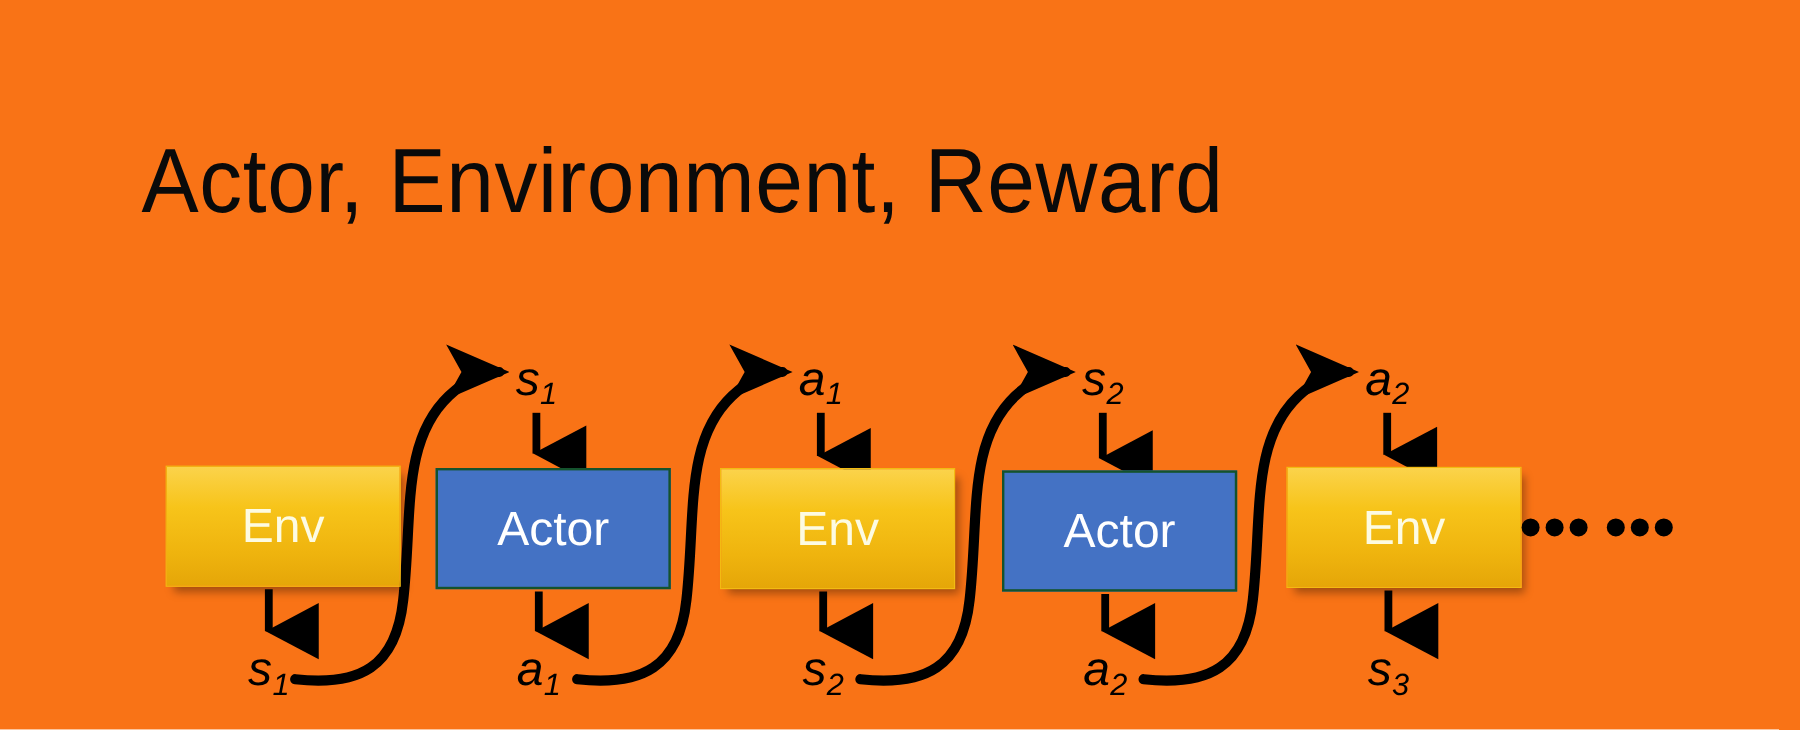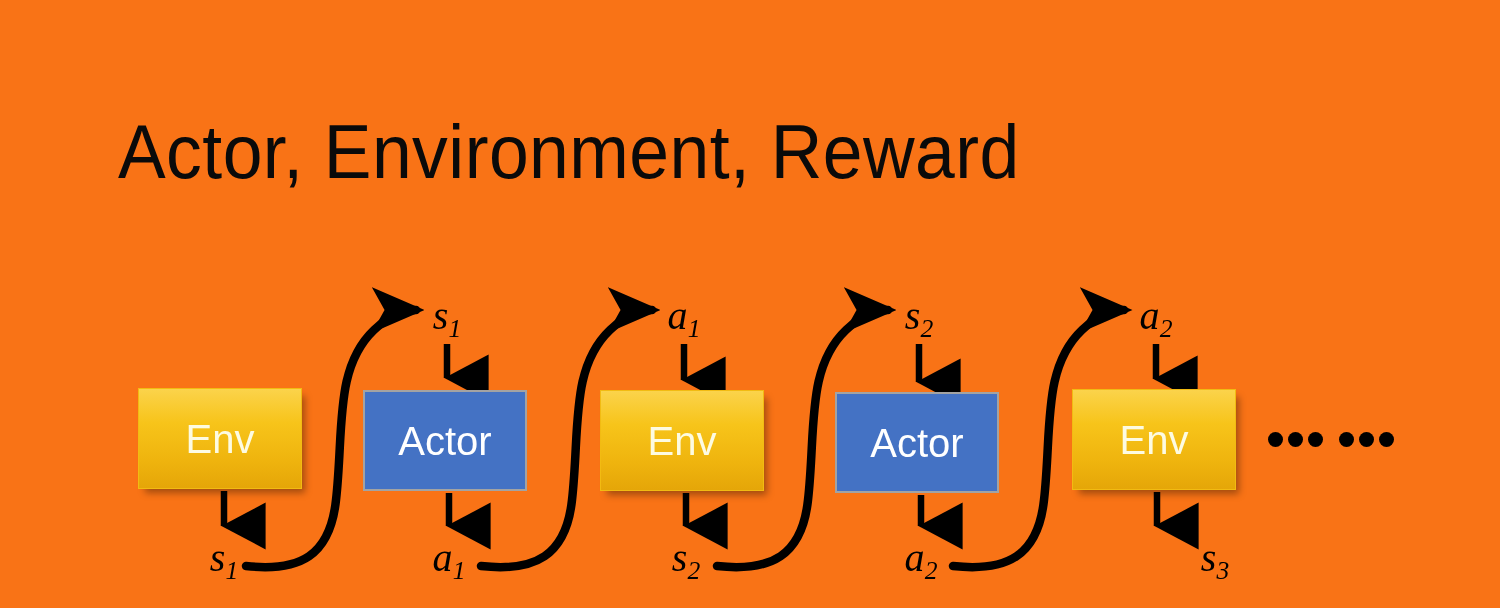--- a/index.html
+++ b/index.html
@@ -48,48 +48,48 @@
     left: 0;
     top: 0;
     width: 1500px;
     height: 608px;
     pointer-events: none;
   }
 
   
   .node-box {
     position: absolute;
-    width: 164px;
+    width: 196px;
     height: 101px;
     box-sizing: border-box;
     display: flex;
     align-items: center;
     justify-content: center;
     font-family: "Liberation Sans", sans-serif;
     font-size: 40px;
     font-weight: 400;
     line-height: 1;
     user-select: none;
   }
   .node-box.env {
     background: linear-gradient(180deg, #fbd34b 0%, #f7c41a 34%, #efb40e 72%, #e5a608 100%);
     color: #fdfbe2;
     border: 1px solid #f2bb12;
     box-shadow: 5px 6px 7px -2px rgba(0,0,0,0.34);
   }
   .node-box.actor {
     background: #4472c4;
     color: #ffffff;
-    border: 2px solid #a3a3a3;
+    border: 2px solid #14532d;
   }
 
   
   .math-label {
     position: absolute;
-    font-family: Liberation Serif, serif;
+    font-family: Liberation Sans, sans-serif;
     font-style: italic;
     font-size: 40px;
     color: #000000;
     line-height: 1;
     white-space: nowrap;
     user-select: none;
   }
   .math-label .sub {
     font-size: 0.64em;
     font-style: italic;
@@ -178,21 +178,21 @@
 
     <div class="math-label" style="left:447px; top:296px; transform:translateX(-50%);"><span>s</span><span class="sub">1</span></div>
     <div class="math-label" style="left:684px; top:296px; transform:translateX(-50%);"><span>a</span><span class="sub">1</span></div>
     <div class="math-label" style="left:919px; top:296px; transform:translateX(-50%);"><span>s</span><span class="sub">2</span></div>
     <div class="math-label" style="left:1156px; top:296px; transform:translateX(-50%);"><span>a</span><span class="sub">2</span></div>
 
     <div class="math-label" style="left:224px; top:538px; transform:translateX(-50%);"><span>s</span><span class="sub">1</span></div>
     <div class="math-label" style="left:449px; top:538px; transform:translateX(-50%);"><span>a</span><span class="sub">1</span></div>
     <div class="math-label" style="left:686px; top:538px; transform:translateX(-50%);"><span>s</span><span class="sub">2</span></div>
     <div class="math-label" style="left:921px; top:538px; transform:translateX(-50%);"><span>a</span><span class="sub">2</span></div>
-    <div class="math-label" style="left:1215px; top:538px; transform:translateX(-50%);"><span>s</span><span class="sub">3</span></div>
+    <div class="math-label" style="left:1157px; top:538px; transform:translateX(-50%);"><span>s</span><span class="sub">3</span></div>
 
     <div id="ellipsis">
       <span class="dot"></span>
       <span class="dot"></span>
       <span class="dot"></span>
       <span class="gap"></span>
       <span class="dot"></span>
       <span class="dot"></span>
       <span class="dot"></span>
     </div>

